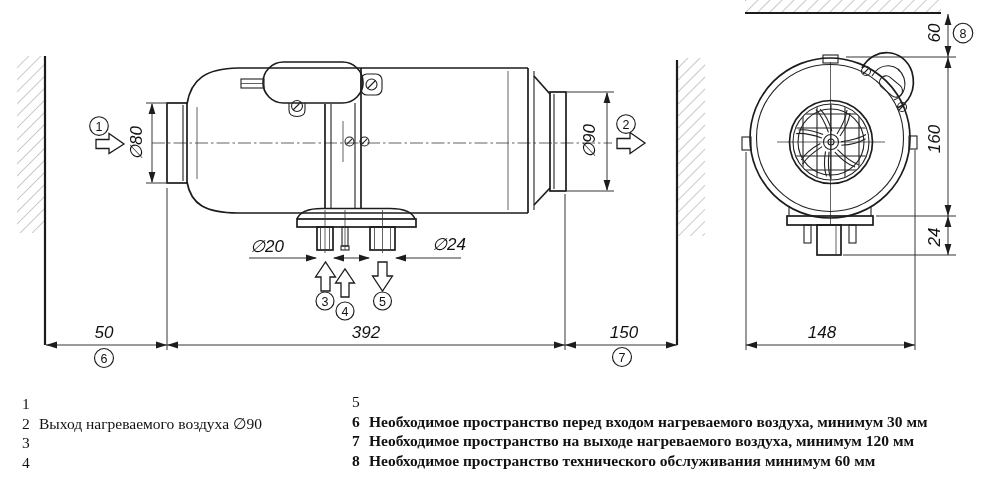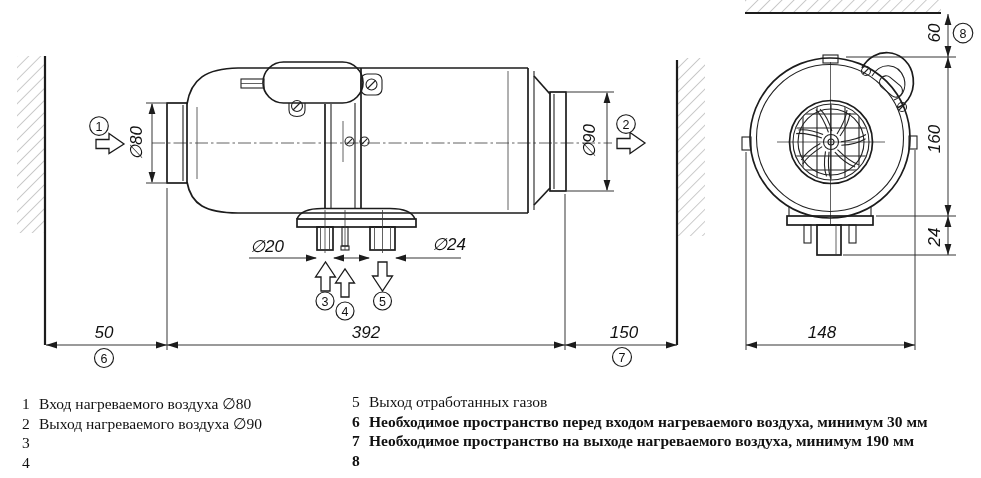--- a/index.html
+++ b/index.html
@@ -265,45 +265,44 @@
     <circle class="callout-circle" cx="622" cy="357" r="9.5"></circle>
     <text class="co" x="622" y="361.5">7</text>
     <circle class="callout-circle" cx="963" cy="33" r="9.8"></circle>
     <text class="co" x="963" y="37.5">8</text>
   </g>
 </svg>
 
 <div class="legend legend-left">
   <div class="legend-row">
     <span class="legend-num">1</span>
-    <span class="legend-text">Вход нагреваемого воздуха ∅80</span>
   </div>
   <div class="legend-row">
     <span class="legend-num">2</span>
     <span class="legend-text">Выход нагреваемого воздуха ∅90</span>
   </div>
   <div class="legend-row">
     <span class="legend-num">3</span>
   </div>
   <div class="legend-row">
     <span class="legend-num">4</span>
   </div>
 </div>
 
 <div class="legend legend-right">
   <div class="legend-row">
     <span class="legend-num">5</span>
-    <span class="legend-text">Выход отработанных газов</span>
   </div>
   <div class="legend-row bold">
     <span class="legend-num">6</span>
     <span class="legend-text">Необходимое пространство перед входом нагреваемого воздуха, минимум 30 мм</span>
   </div>
   <div class="legend-row bold">
     <span class="legend-num">7</span>
-    <span class="legend-text">Необходимое пространство на выходе нагреваемого воздуха, минимум 190 мм</span>
+    <span class="legend-text">Необходимое пространство на выходе нагреваемого воздуха, минимум 120 мм</span>
   </div>
   <div class="legend-row bold">
     <span class="legend-num">8</span>
+    <span class="legend-text">Необходимое пространство технического обслуживания минимум 60 мм</span>
   </div>
 </div>
 
 </div>
 
 </body></html>

